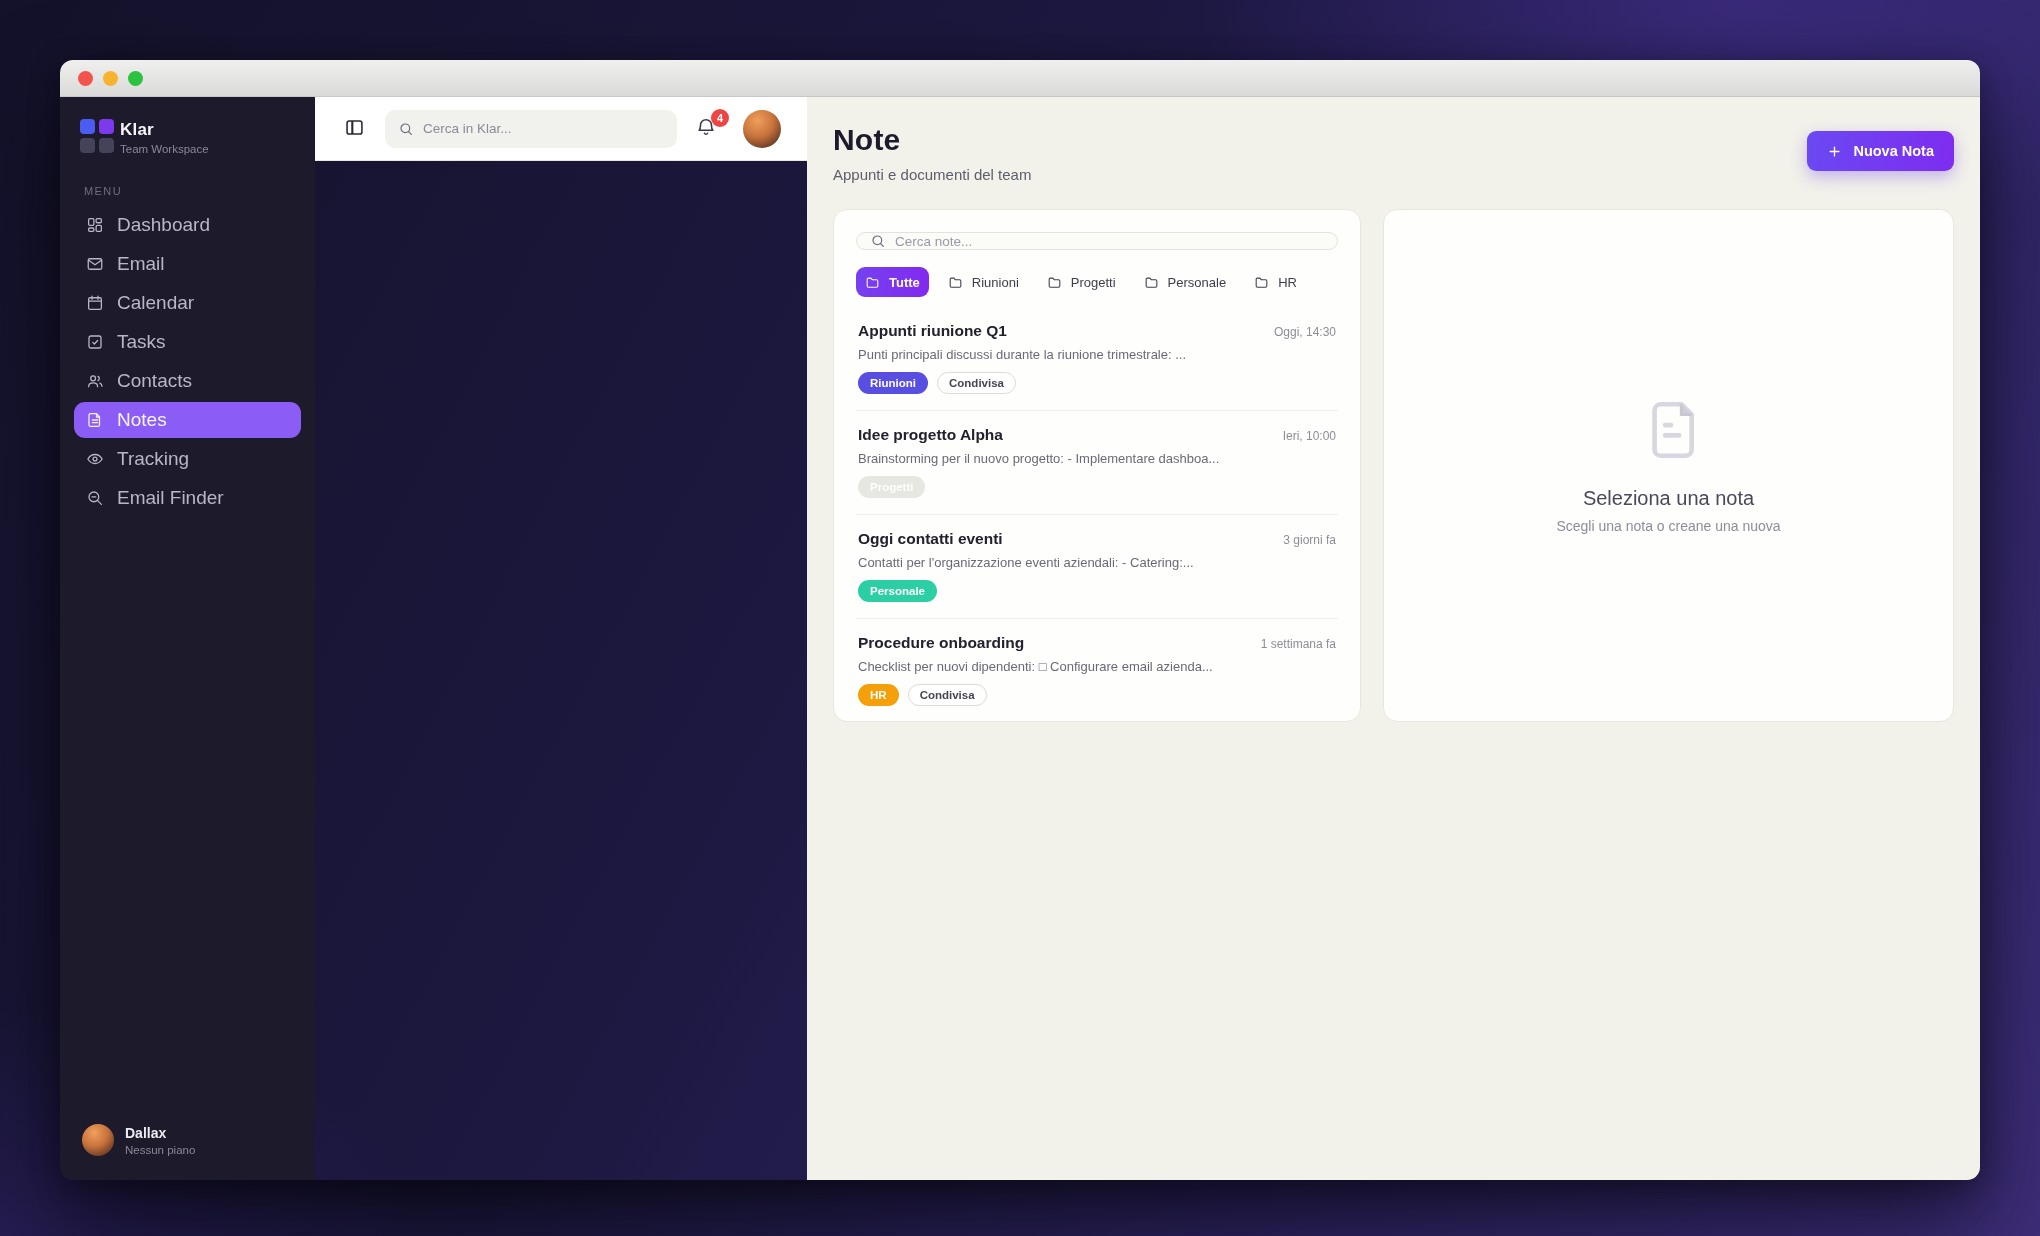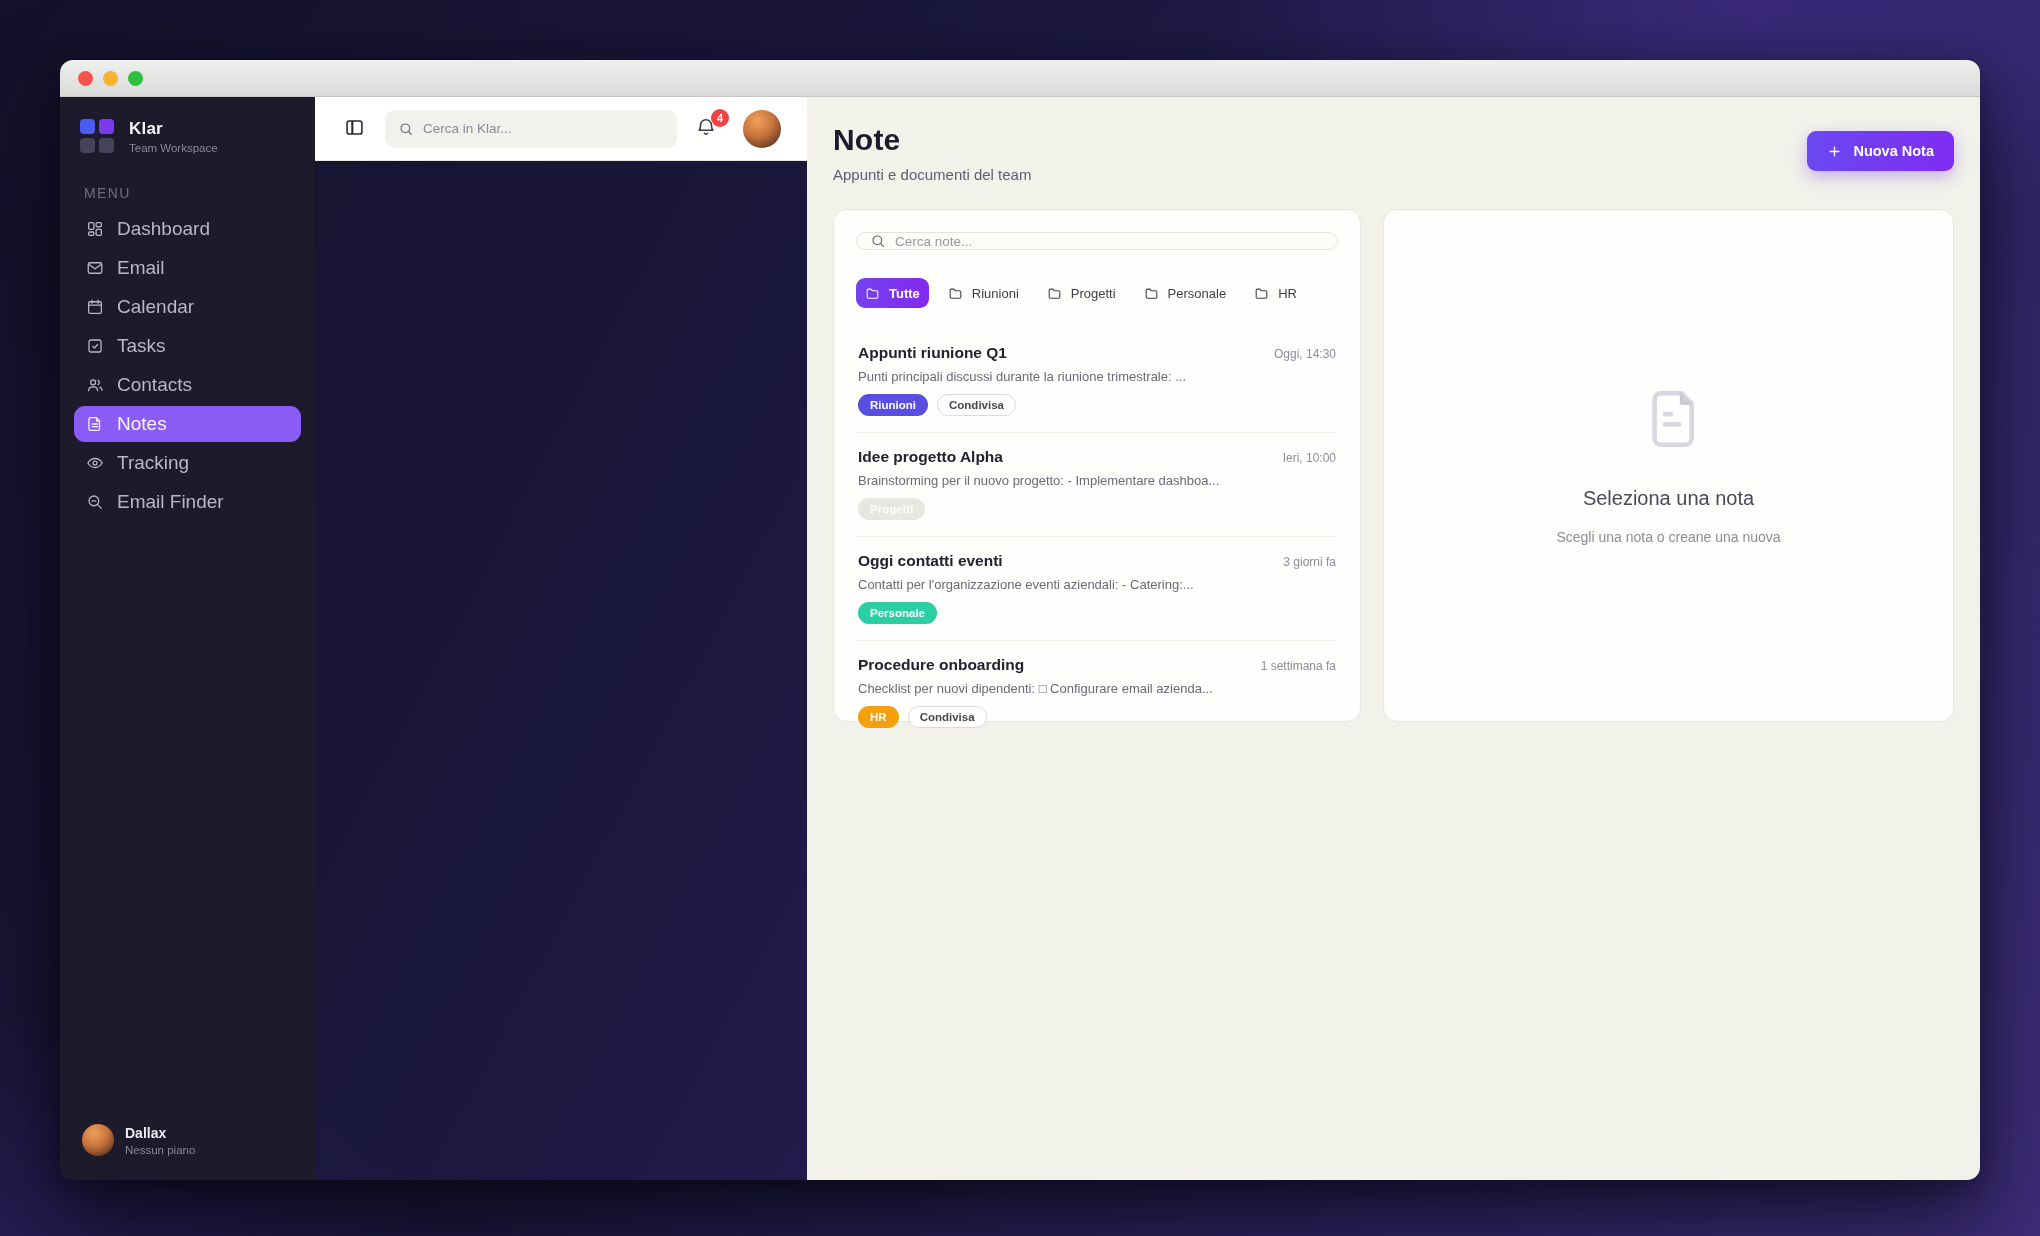--- a/index.html
+++ b/index.html
@@ -15,29 +15,29 @@
     box-shadow:0 40px 90px rgba(0,0,0,.55), 0 8px 30px rgba(0,0,0,.35); }
   
   .titlebar { height:37px; background:linear-gradient(#efefee,#dadad8);
     border-bottom:1px solid #c7c7c5; display:flex; align-items:center; padding:0 18px; gap:10px; }
   .tl { width:15px; height:15px; border-radius:50%; display:inline-block; }
   .tl-red { background:#f2544d; } .tl-yellow { background:#f6b42e; } .tl-green { background:#2cc13e; }
   .app { display:flex; height:1083px; }
   
   .sidebar { width:255px; background:#1d1b2b; color:#c6c3d0; display:flex; flex-direction:column;
     padding:22px 14px 16px 14px; flex-shrink:0; }
-  .ws { display:flex; align-items:flex-start; gap:13px; padding:0 6px; }
+  .ws { display:flex; align-items:center; gap:4px; padding:0 6px; }
   .logo { width:36px; height:36px; display:grid; grid-template-columns:15px 15px;
     grid-template-rows:15px 15px; gap:4px; }
   .logo i { border-radius:4px; display:block; }
   .logo i:nth-child(1){ background:#4b5cf0; } .logo i:nth-child(2){ background:#7c3aed; }
   .logo i:nth-child(3){ background:#45435a; } .logo i:nth-child(4){ background:#45435a; }
   .ws-name { color:#f5f4f8; font-size:17px; font-weight:700; letter-spacing:.2px; }
   .ws-sub { font-size:11.5px; color:#8a8798; margin-top:3px; }
-  .menu-label { font-size:14px; letter-spacing:1.4px; color:#6f6c80; margin:30px 0 10px 10px; }
+  .menu-label { font-size:11px; letter-spacing:1.4px; color:#6f6c80; margin:30px 0 10px 10px; }
   .nav { display:flex; flex-direction:column; gap:3px; }
   .nav-item { display:flex; align-items:center; gap:13px; height:36px; padding:0 12px;
     border-radius:10px; font-size:19px; color:#b9b6c6; cursor:pointer; }
   .nav-item .icon { width:18px; height:18px; display:inline-flex; }
   .nav-item.active { background:#8b5cf6; color:#f5f4f8; font-weight:400;border-radius:11px; }
   .nav-item svg { width:18px; height:18px; stroke:currentColor; fill:none;
     stroke-width:1.7; stroke-linecap:round; stroke-linejoin:round; }
   .user { margin-top:auto; display:flex; align-items:center; gap:11px; padding:8px 8px; }
   .avatar { width:32px; height:32px; border-radius:50%; flex-shrink:0;
     background:radial-gradient(circle at 38% 28%,#f0a05c 0%,#c8723c 45%,#6b3d26 80%,#42281c 100%); }
@@ -70,21 +70,21 @@
   .content { flex:1; background:#f2f1ea; padding:26px 26px 0 26px; overflow:hidden; }
   .page-head { display:flex; align-items:flex-start; justify-content:space-between; }
   .page-title { font-size:30px; font-weight:700; color:#1d1b2b; letter-spacing:.2px; }
   .page-sub { font-size:15px; color:#5f5d6d; margin-top:9px; }
   .new-note { display:flex; align-items:center; gap:11px; height:40px; padding:0 20px;
     border:none; border-radius:9px; cursor:pointer; color:#fff; font-size:14.5px;
     font-weight:600; font-family:inherit; margin-top:8px;
     background:linear-gradient(100deg,#6a49f2,#7f2cf0); box-shadow:0 6px 16px rgba(110,60,235,.35); }
   .new-note svg { width:15px; height:15px; stroke:#fff; stroke-width:2.2; stroke-linecap:round; }
   .panels { display:flex; gap:22px; margin-top:26px; height:513px; }
-  .card { background:#fefefc; border:1px solid #e8e7df; border-radius:14px;gap:11px; }
+  .card { background:#fefefc; border:1px solid #e8e7df; border-radius:14px; }
   .list-card { width:528px; flex-shrink:0; padding:22px; display:flex; flex-direction:column; }
   .note-search { height:40px; border:1px solid #e4e3db; background:#fbfbf7; border-radius:11px;
     display:flex; align-items:center; gap:9px; padding:0 13px; }
   .note-search input::placeholder { color:#9b99a5; }
   .chips { display:flex; align-items:center; gap:10px; margin-top:17px; }
   .chip { display:flex; align-items:center; gap:9px; height:30px; padding:0 9px;
     border:none; background:transparent; border-radius:9px; font-size:13px; color:#3f3d4c;
     cursor:pointer; font-family:inherit; white-space:nowrap; }
   .chip svg { width:15px; height:15px; stroke:currentColor; fill:none; stroke-width:1.7;
     stroke-linejoin:round; }

